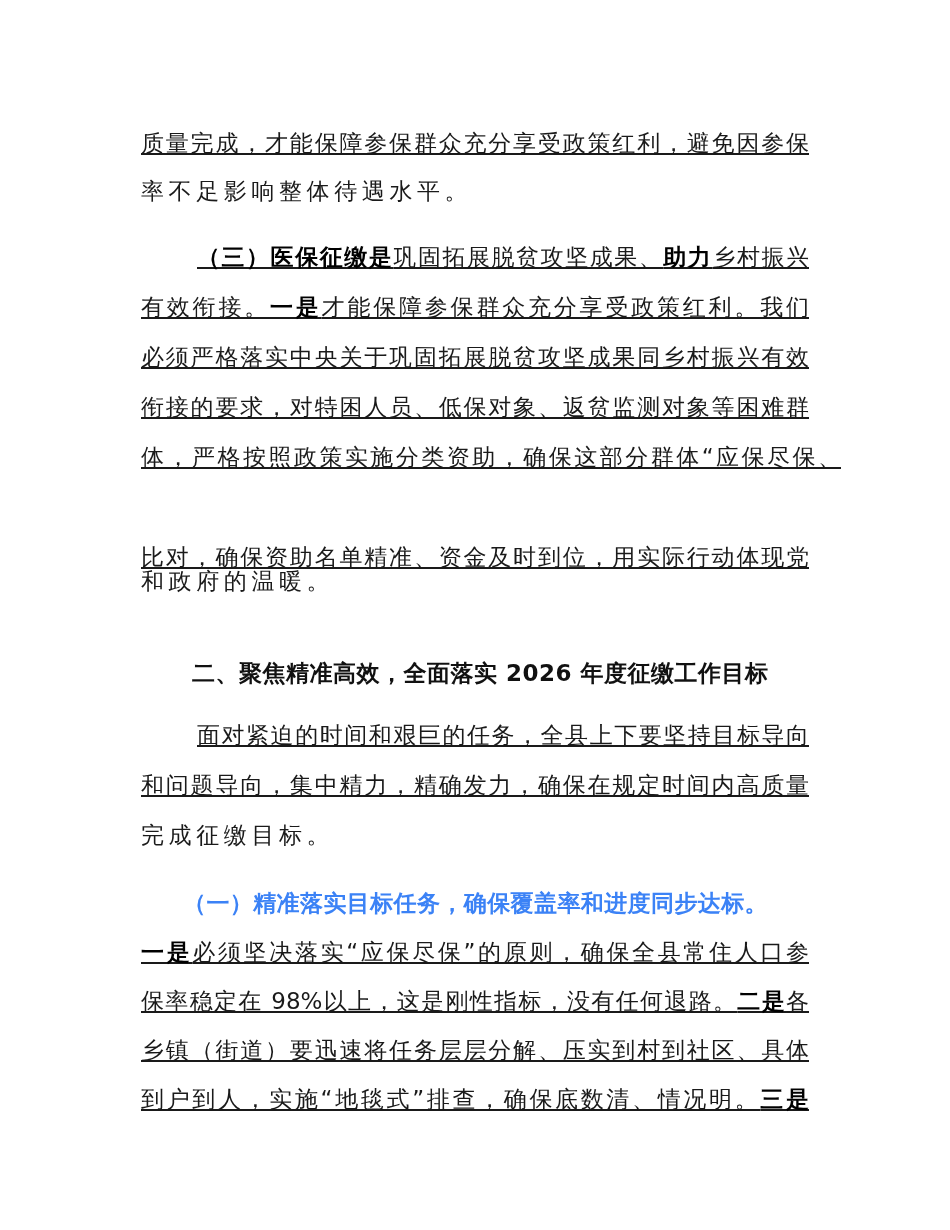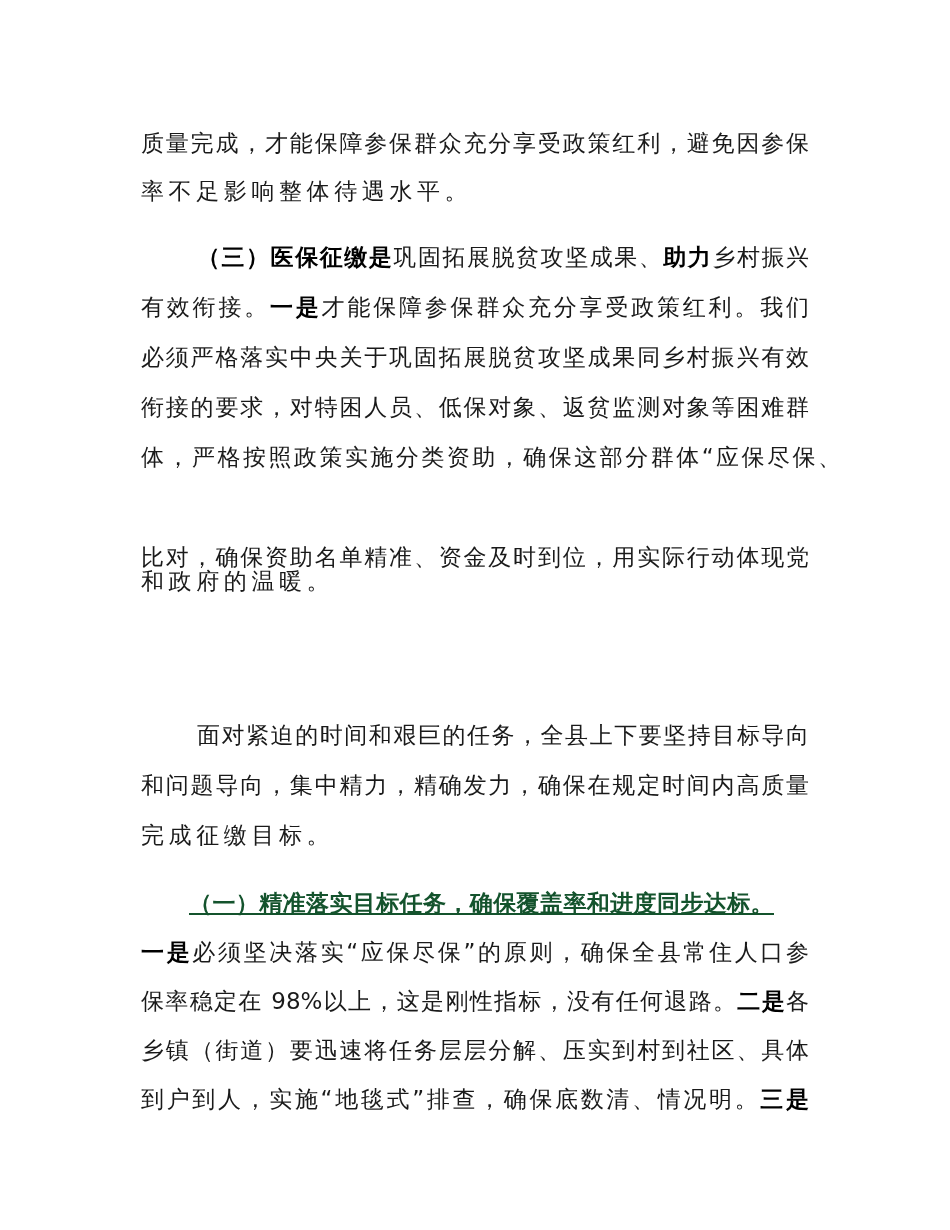--- a/index.html
+++ b/index.html
@@ -31,42 +31,42 @@
     white-space: nowrap;
     letter-spacing: 4.6px;
     color: #1a1a1a;
   }
   .line.justify {
     text-align: justify;
     text-align-last: justify;
     letter-spacing: 0;
     white-space: normal;
     overflow: hidden;
+    text-decoration: underline;
   }
   .line.overflow {
     width: 700px;
   }
   .line.indent {
     left: 197px;
     width: 612px;
   }
   .line.heading {
     left: 192px;
     width: 580px;
     font-weight: bold;
     letter-spacing: 0.5px;
     color: #111111;
   }
   .line.subheading {
-    left: 189px;
+    left: 183px;
     width: 612px;
     font-weight: bold;
     letter-spacing: 0.4px;
-    color: #14532d;
-    text-decoration: underline;
+    color: #3b82f6;
   }
   .b {
     font-weight: bold;
     color: #000000;
   }
 </style>
 </head>
 <body>
 
 <div class="page">
@@ -79,20 +79,21 @@
   </div>
   <div class="line justify" style="top:287px">
     <span>有效衔接。</span><span class="b">一是</span><span>才能保障参保群众充分享受政策红利。我们</span>
   </div>
   <div class="line justify" style="top:337px">必须严格落实中央关于巩固拓展脱贫攻坚成果同乡村振兴有效</div>
   <div class="line justify" style="top:387px">衔接的要求，对特困人员、低保对象、返贫监测对象等困难群</div>
   <div class="line justify overflow" style="top:437px">体，严格按照政策实施分类资助，确保这部分群体“应保尽保、</div>
   <div class="line justify" style="top:537px">比对，确保资助名单精准、资金及时到位，用实际行动体现党</div>
   <div class="line" style="top:561px">和政府的温暖。</div>
 
+  <div class="line heading" style="top:653px">二、聚焦精准高效，全面落实 2026 年度征缴工作目标</div>
 
   <div class="line indent justify" style="top:715px">面对紧迫的时间和艰巨的任务，全县上下要坚持目标导向</div>
   <div class="line justify" style="top:765px">和问题导向，集中精力，精确发力，确保在规定时间内高质量</div>
   <div class="line" style="top:815px">完成征缴目标。</div>
 
   <div class="line subheading" style="top:883px">（一）精准落实目标任务，确保覆盖率和进度同步达标。</div>
 
   <div class="line justify" style="top:932px">
     <span class="b">一是</span><span>必须坚决落实“应保尽保”的原则，确保全县常住人口参</span>
   </div>

